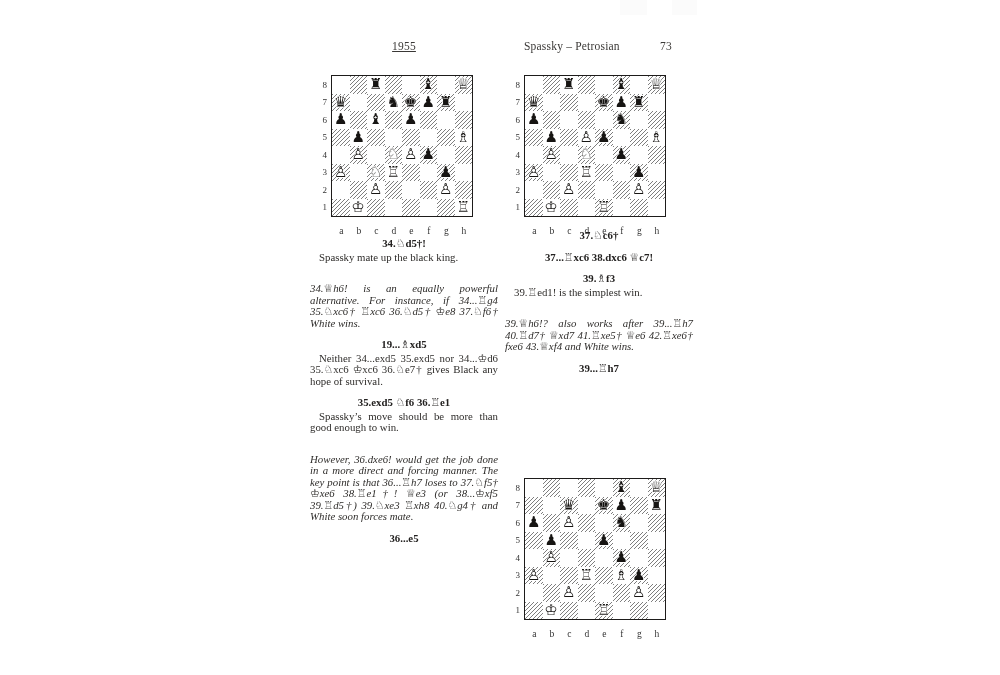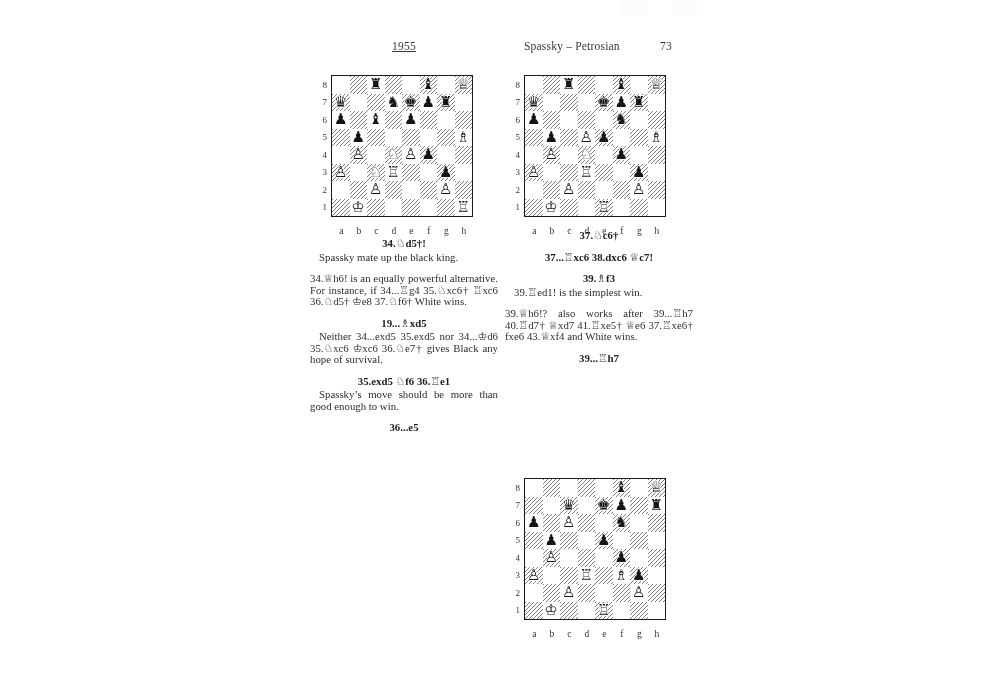--- a/index.html
+++ b/index.html
@@ -21,21 +21,21 @@
 
   
   .column { position:absolute; width:188px; font-size:10.8px; line-height:11.5px;
             text-align:justify; color:#2e2c2a; }
   #col-left  { left:310px; top:238px; }
   #col-right { left:505px; top:230px; }
   .column .move { font-weight:700; text-align:center; margin:10px 0 2px; color:#232120; }
   .column > .move:first-child { margin-top:0; }
   .column .para { margin:0; }
   .column .para.indent { text-indent:9px; }
-  .column .analysis { margin-top:10px; }
+  .column .analysis { margin-top:20px;font-style:italic; }
 
   
   .diagram { position:absolute; display:grid;
              grid-template-columns:13px 143px; grid-template-rows:143px 14px; }
   .ranks { grid-column:1; grid-row:1; padding-top:1.5px; }
   .rank-label { height:17.5px; line-height:17.5px; text-align:right; padding-right:4px;
                 font-size:9px; color:#333; }
   .board { grid-column:2; grid-row:1; width:140px; height:140px;
            border:1.5px solid #1d1b1a; display:grid;
            grid-template-columns:repeat(8,17.5px); grid-template-rows:repeat(8,17.5px);
@@ -448,24 +448,25 @@
   </div>
 
   <div class="column" id="col-left">
       <div class="move">34.♘d5†!</div>
       <div class="para indent">Spassky mate up the black king.</div>
       <div class="para analysis">34.♕h6! is an equally powerful alternative. For instance, if 34...♖g4 35.♘xc6† ♖xc6 36.♘d5† ♔e8 37.♘f6† White wins.</div>
       <div class="move">19...♗xd5</div>
       <div class="para indent">Neither 34...exd5 35.exd5 nor 34...♔d6 35.♘xc6 ♔xc6 36.♘e7† gives Black any hope of survival.</div>
       <div class="move">35.exd5 ♘f6 36.♖e1</div>
       <div class="para indent">Spassky’s move should be more than good enough to win.</div>
+      <div class="para analysis">However, 36.dxe6! would get the job done in a more direct and forcing manner. The key point is that 36...♖h7 loses to 37.♘f5† ♔xe6 38.♖e1†! ♕e3 (or 38...♔xf5 39.♖d5†) 39.♘xe3 ♖xh8 40.♘g4† and White soon forces mate.</div>
       <div class="move">36...e5</div>
     </div>
   <div class="column" id="col-right">
       <div class="move">37.♘c6†</div>
       <div class="move">37...♖xc6 38.dxc6 ♕c7!</div>
       <div class="move">39.♗f3</div>
       <div class="para indent">39.♖ed1! is the simplest win.</div>
-      <div class="para analysis">39.♕h6!? also works after 39...♖h7 40.♖d7† ♕xd7 41.♖xe5† ♕e6 37.♖xe6† fxe6 43.♕xf4 and White wins.</div>
+      <div class="para analysis">39.♕h6!? also works after 39...♖h7 40.♖d7† ♕xd7 41.♖xe5† ♕e6 42.♖xe6† fxe6 43.♕xf4 and White wins.</div>
       <div class="move">39...♖h7</div>
     </div>
 
 </div>
 
 </body></html>

